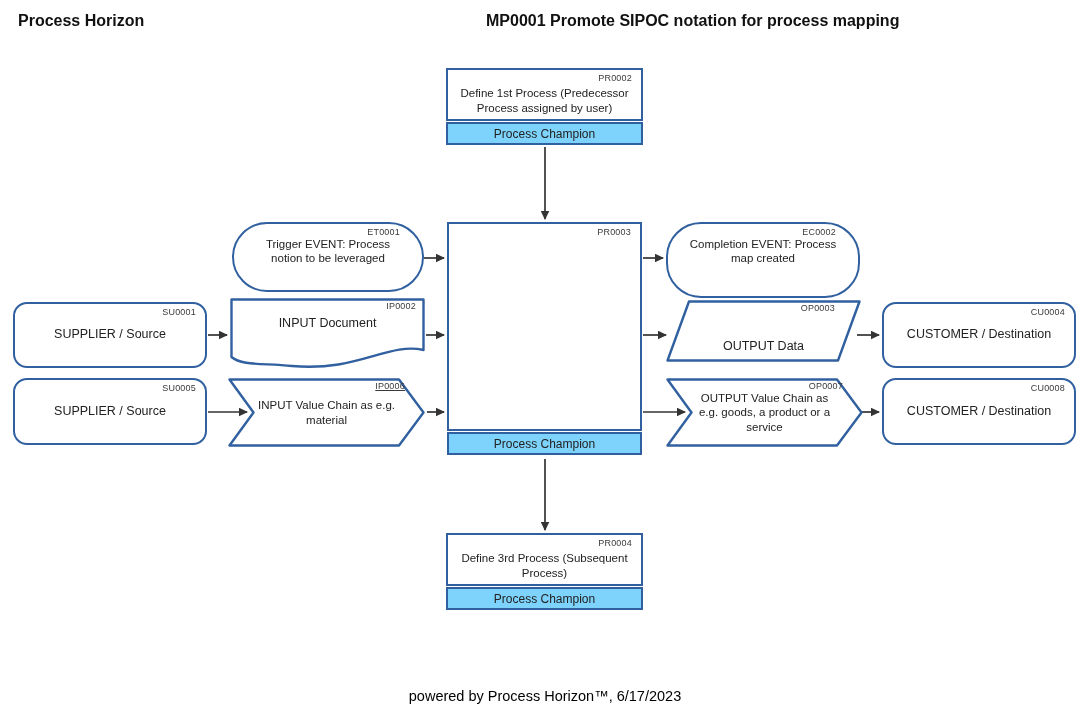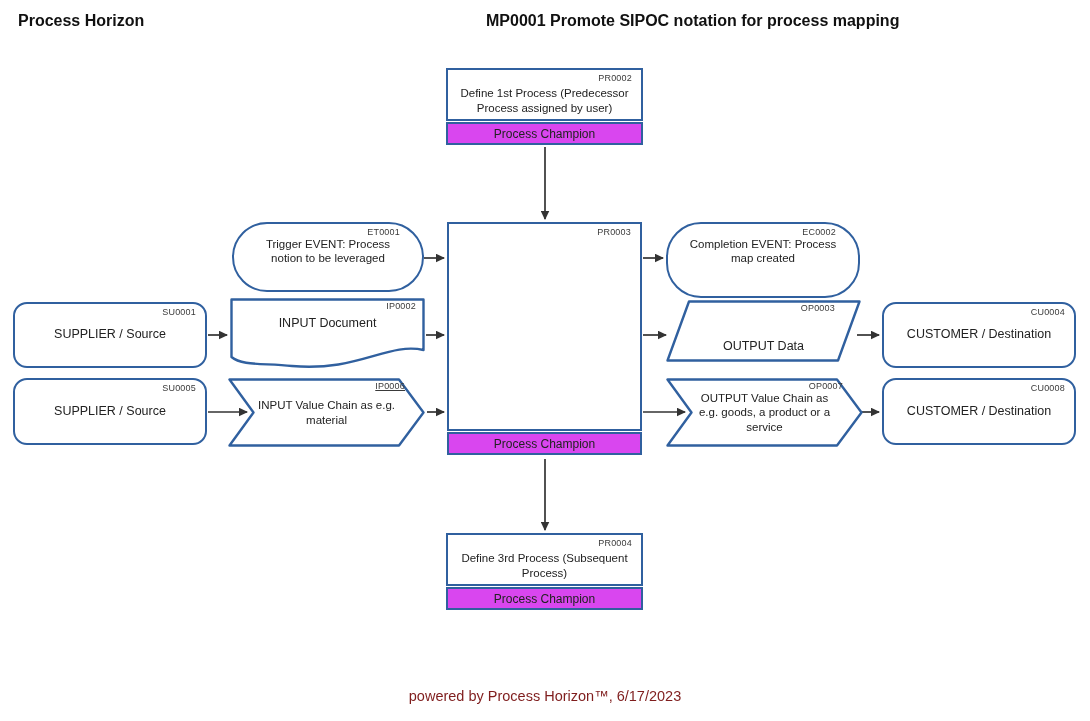--- a/index.html
+++ b/index.html
@@ -15,34 +15,34 @@
   .node-id{position:absolute;top:3px;right:9px;font-size:9px;color:#3a3a3a;letter-spacing:.2px;}
   .node-text{font-size:11.5px;line-height:1.25;text-align:center;color:#222;}
   
   .rbox{border:2.5px solid #30609F;border-radius:14px;background:#fff;display:flex;align-items:center;justify-content:center;}
   
   .stadium{border:2.5px solid #30609F;border-radius:35px;background:#fff;}
   .stadium .node-text{padding:13px 16px 0 16px;}
   
   .pbox .main{box-sizing:border-box;border:2px solid #30609F;background:#fff;position:relative;
               display:flex;align-items:center;justify-content:center;}
-  .pbox .owner{box-sizing:border-box;border:2px solid #30609F;background:#d946ef;margin-top:1px;
+  .pbox .owner{box-sizing:border-box;border:2px solid #30609F;background:#7dd3fc;margin-top:1px;
                height:23px;display:flex;align-items:center;justify-content:center;font-size:12px;color:#222;}
   
   .svgshape{position:absolute;}
   .svgshape svg{position:absolute;left:0;top:0;display:block;}
   .svgshape path{fill:#fff;stroke:#30609F;stroke-width:2.4;stroke-linejoin:round;}
   .svgshape .overlay{position:absolute;left:0;top:0;width:100%;display:flex;align-items:center;justify-content:center;}
   
   #arrows{position:absolute;left:0;top:0;z-index:1;}
   .node,.svgshape{z-index:2;}
   #arrows line{stroke:#333;stroke-width:1.7;}
   
   #credit{position:absolute;left:0;top:688px;width:100%;text-align:center;
-          font-size:14.5px;color:#7f1d1d;}
+          font-size:14.5px;color:#000000;}
 </style>
 </head>
 <body>
 
 <div id="canvas">
 
   <div id="title-left" class="title">Process Horizon</div>
   <div id="title-right" class="title">MP0001 Promote SIPOC notation for process mapping</div>
 
   <svg id="arrows" width="1090" height="721">

